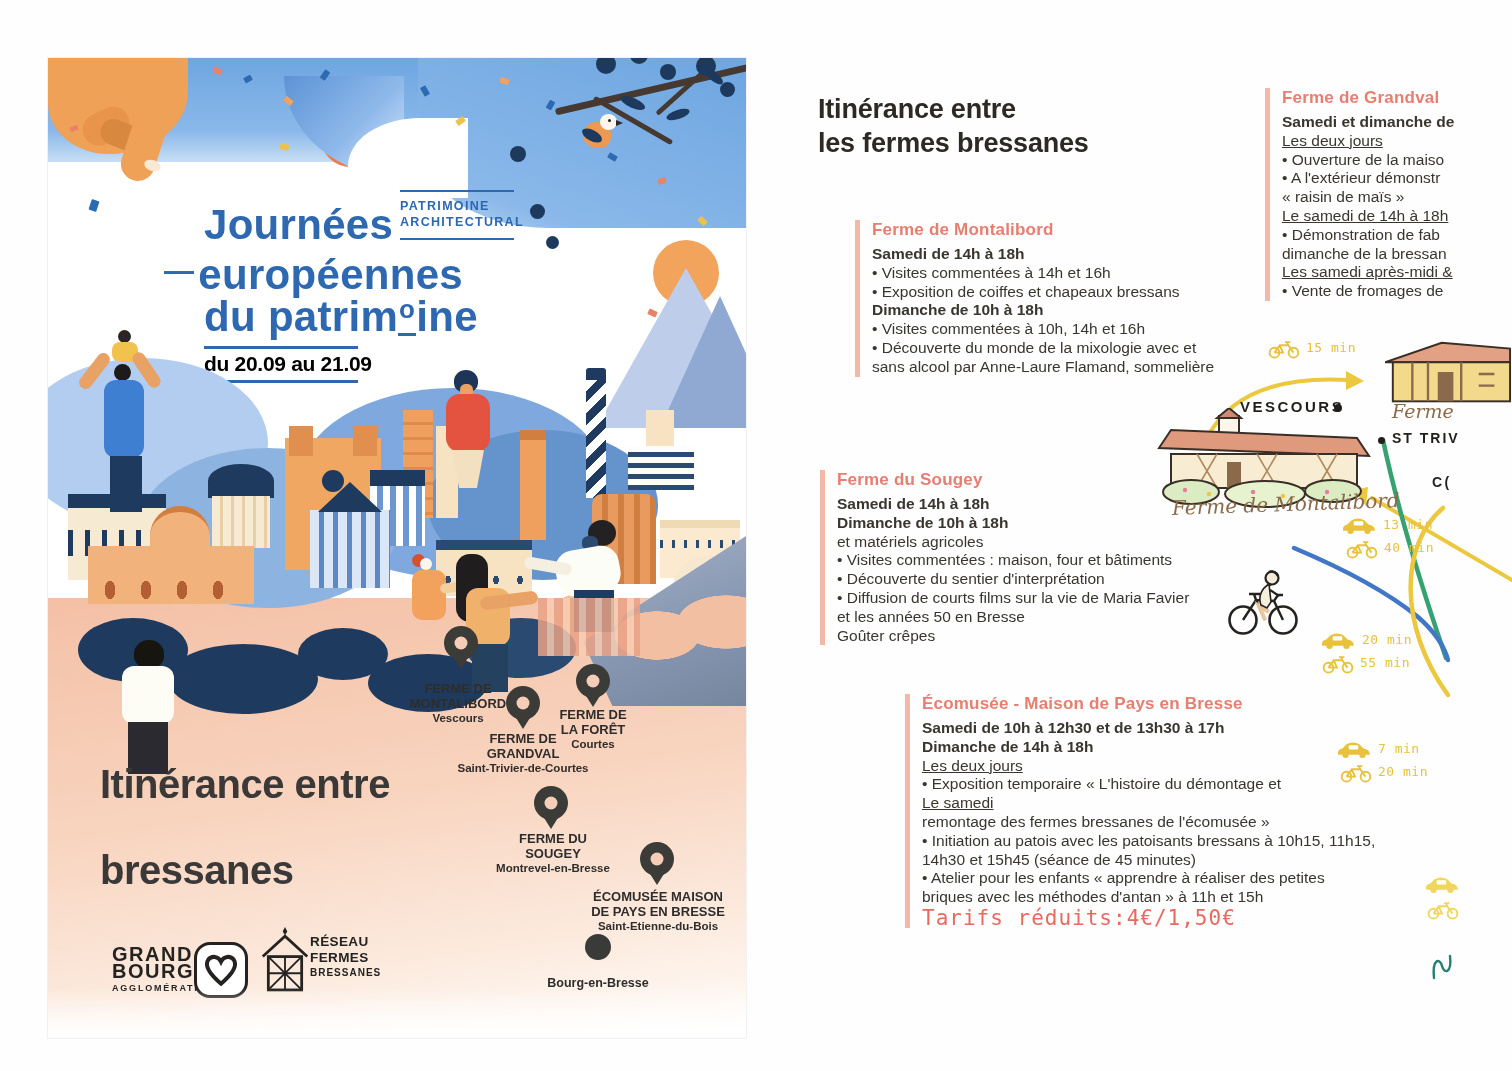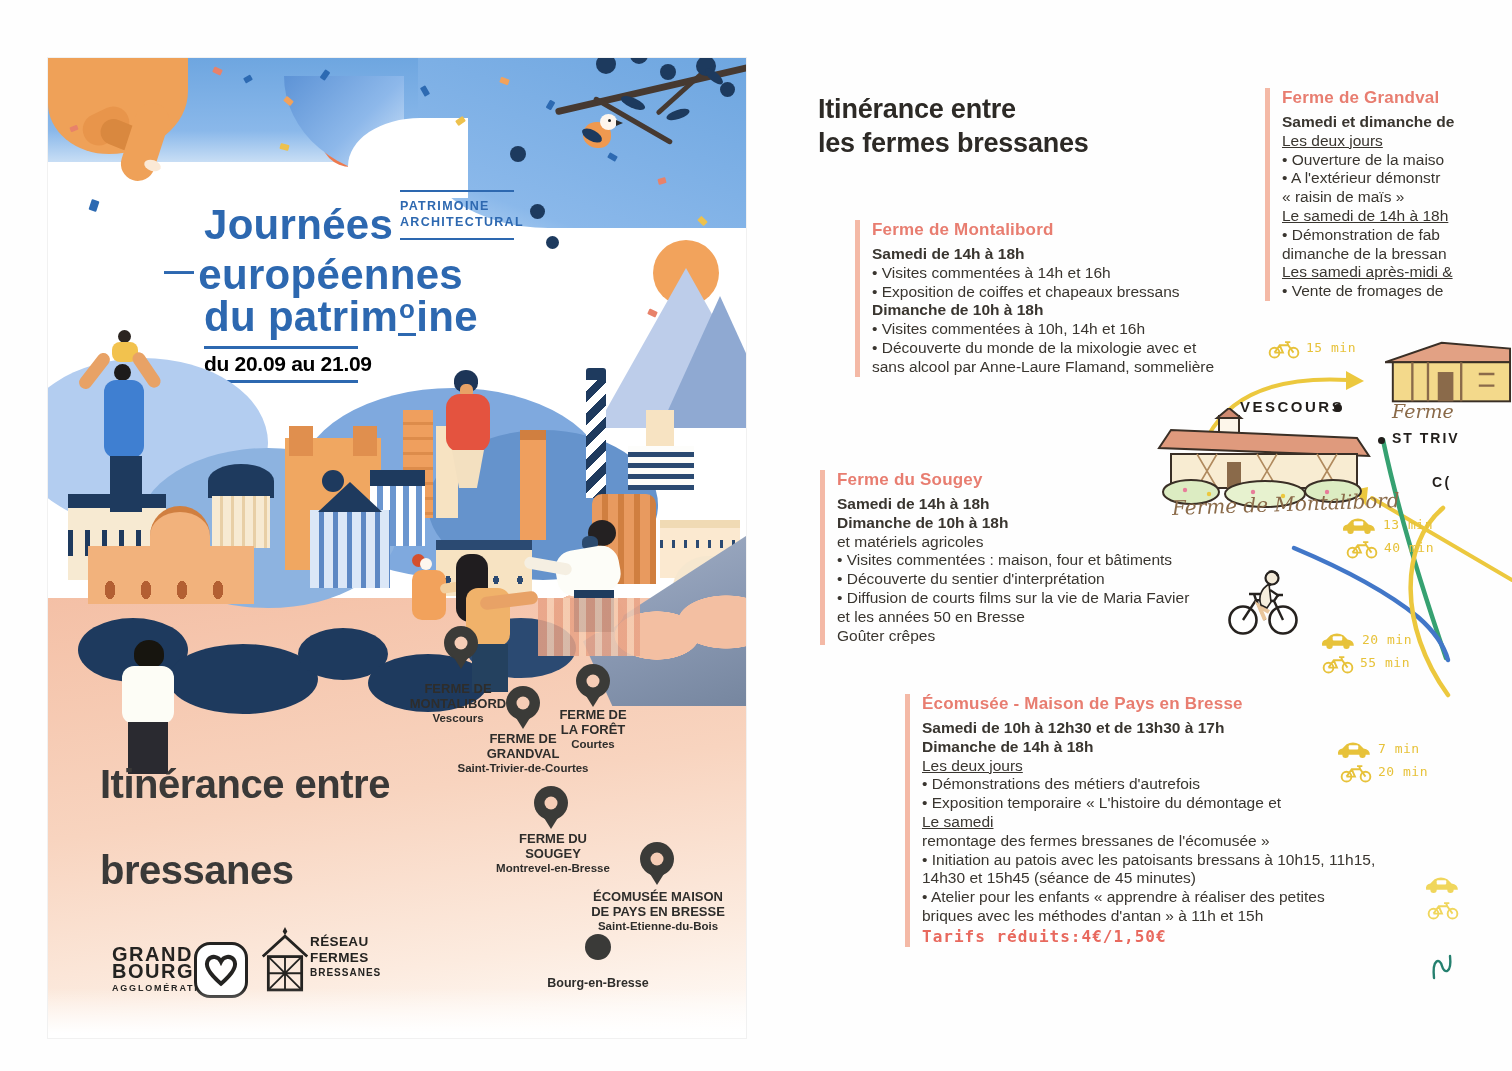--- a/index.html
+++ b/index.html
@@ -93,22 +93,22 @@
   .logo-rf .tiny{font-size:10px;letter-spacing:1px;}
 
   
   .rp-heading{position:absolute;left:818px;top:92px;color:#2d2a26;font-weight:bold;
       font-size:27px;line-height:34px;letter-spacing:-0.2px;}
   .sect{position:absolute;border-left:5px solid #f4b9a6;padding-left:12px;}
   .sect .title{color:#e87d70;font-size:17px;font-weight:bold;margin-bottom:5px;letter-spacing:0.2px;}
   .sect .ln{font-size:15.5px;line-height:18.8px;white-space:nowrap;color:#39352f;}
   .sect .b{font-weight:bold;}
   .sect .u{font-weight:500;text-decoration:underline;}
-  .sect .price{font-family:"DejaVu Sans Mono",monospace;color:#e8695e;font-size:16px;
-      letter-spacing:1px;margin-top:2px;font-weight:bold;}
+  .sect .price{font-family:"DejaVu Sans Mono",monospace;color:#e8695e;font-size:21px;
+      letter-spacing:1px;margin-top:2px;}
 
   .map-script{position:absolute;font-family:"DejaVu Serif",serif;font-style:italic;color:#8a6a49;}
   .map-caps{position:absolute;color:#221e1b;font-weight:600;letter-spacing:2.5px;font-size:15px;}
   .chip{position:absolute;display:flex;align-items:flex-start;gap:6px;}
   .chip .t{font-family:"DejaVu Sans Mono",monospace;font-size:13px;color:#e7c23a;letter-spacing:0.5px;}
   .dot{position:absolute;border-radius:50%;background:#221e1b;}
 </style>
 </head>
 <body>
 
@@ -370,21 +370,20 @@
     <div class="ln">• Diffusion de courts films sur la vie de Maria Favier</div>
     <div class="ln">et les années 50 en Bresse</div>
     <div class="ln">Goûter crêpes</div>
   </div>
 
   <div class="sect" style="left:905px;top:694px;width:500px;">
     <div class="title">Écomusée - Maison de Pays en Bresse</div>
     <div class="ln b">Samedi de 10h à 12h30 et de 13h30 à 17h</div>
     <div class="ln b">Dimanche de 14h à 18h</div>
     <div class="ln u">Les deux jours</div>
-    <div class="ln">• Démonstrations des métiers d'autrefois</div>
     <div class="ln">• Exposition temporaire « L'histoire du démontage et</div>
     <div class="ln u">Le samedi</div>
     <div class="ln">remontage des fermes bressanes de l'écomusée »</div>
     <div class="ln">• Initiation au patois avec les patoisants bressans à 10h15, 11h15,</div>
     <div class="ln">14h30 et 15h45 (séance de 45 minutes)</div>
     <div class="ln">• Atelier pour les enfants « apprendre à réaliser des petites</div>
     <div class="ln">briques avec les méthodes d'antan » à 11h et 15h</div>
     <div class="ln price">Tarifs réduits:4€/1,50€</div>
   </div>
 

